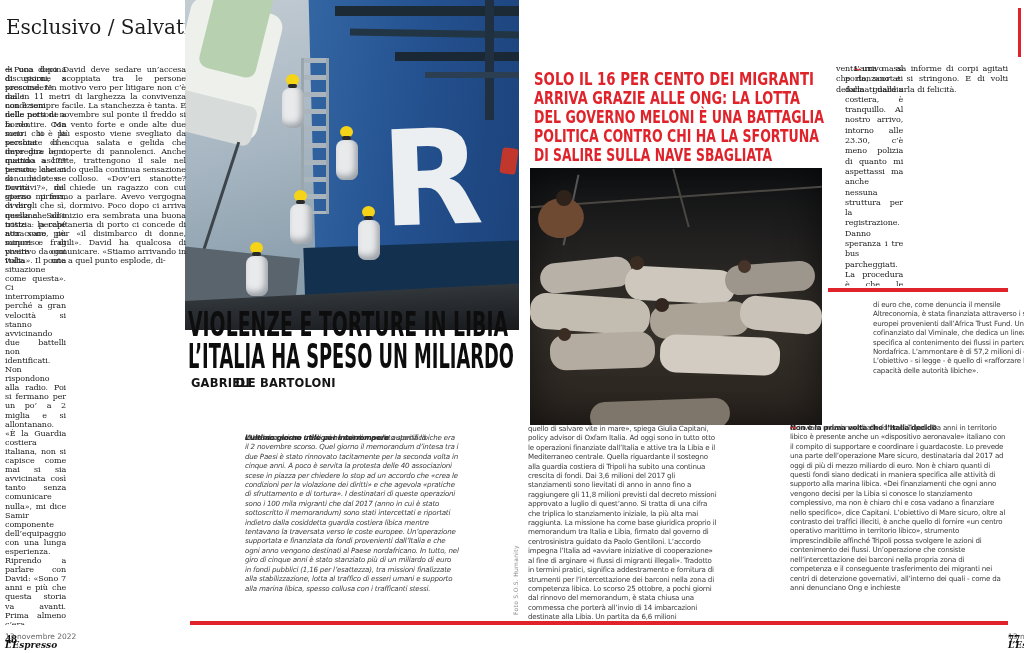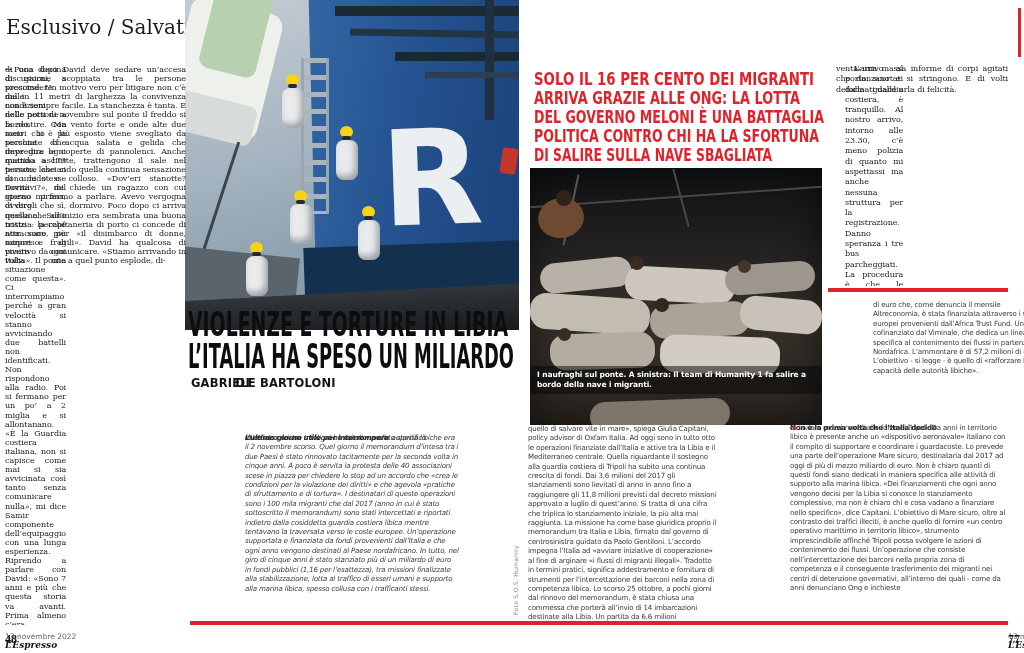--- a/index.html
+++ b/index.html
@@ -209,21 +209,20 @@
     <div class="blob bl4"></div>
     <div class="blob bl5"></div>
     <div class="blob bl6"></div>
     <div class="blob bl7"></div>
     <div class="blob bl8"></div>
     <div class="head hd1"></div>
     <div class="head hd2"></div>
     <div class="head hd3"></div>
     <div class="head hd4"></div>
     <div class="blob bl9"></div>
-    <div class="mig-caption">I naufraghi sul ponte. A sinistra: Il team di Humanity 1 fa salire a bordo della nave i migranti.</div>
   </div>
 
   <div class="photo-credit">Foto S.O.S. Humanity</div>
 
   <div class="center-col sans-body">quello di salvare vite in mare», spiega Giulia Capitani, policy advisor di Oxfam Italia. Ad oggi sono in tutto otto le operazioni finanziate dall’Italia e attive tra la Libia e il Mediterraneo centrale. Quella riguardante il sostegno alla guardia costiera di Tripoli ha subito una continua crescita di fondi. Dai 3,6 milioni del 2017 gli stanziamenti sono lievitati di anno in anno fino a raggiungere gli 11,8 milioni previsti dal decreto missioni approvato a luglio di quest’anno. Si tratta di una cifra che triplica lo stanziamento iniziale, la più alta mai raggiunta. La missione ha come base giuridica proprio il memorandum tra Italia e Libia, firmato dal governo di centrosinistra guidato da Paolo Gentiloni. L’accordo impegna l’Italia ad «avviare iniziative di cooperazione» al fine di arginare «i flussi di migranti illegali». Tradotto in termini pratici, significa addestramento e fornitura di strumenti per l’intercettazione dei barconi nella zona di competenza libica. Lo scorso 25 ottobre, a pochi giorni dal rinnovo del memorandum, è stata chiusa una commessa che porterà all’invio di 14 imbarcazioni destinate alla Libia. Un partita da 6,6 milioni</div>
 
   <div class="right-top-col serif-body">
     <p>venta una massa informe di corpi agitati che danzano e si stringono. E di volti deformati dalle urla di felicità.</p>
     <p class="indent">
         <span class="plain">L’arrivo al porto, scortati dalla guardia costiera, è tranquillo. Al nostro arrivo, intorno alle 23.30, c’è meno polizia di quanto mi aspettassi ma anche nessuna struttura per la registrazione. Danno speranza i tre bus parcheggiati. La procedura è che le dottoresse con la divisa del ministero della Sanità e della Croce rossa controllino insieme alla nostra dottoressa lo stato di tutti i soccorsi, la priorità è data alle tre donne minori, alla bambina di sette mesi e ai più di 100 uomini, minori anche loro, non accompagnati. In 143 vengono fatti sbarcare e caricati sui bus. Il problema inizia quando parte il controllo degli adulti: «È stata la notte peggiore della mia vita», mi racconta Silvia, la dottoressa di bordo mentre siamo seduti su un ormeg-</span> 

